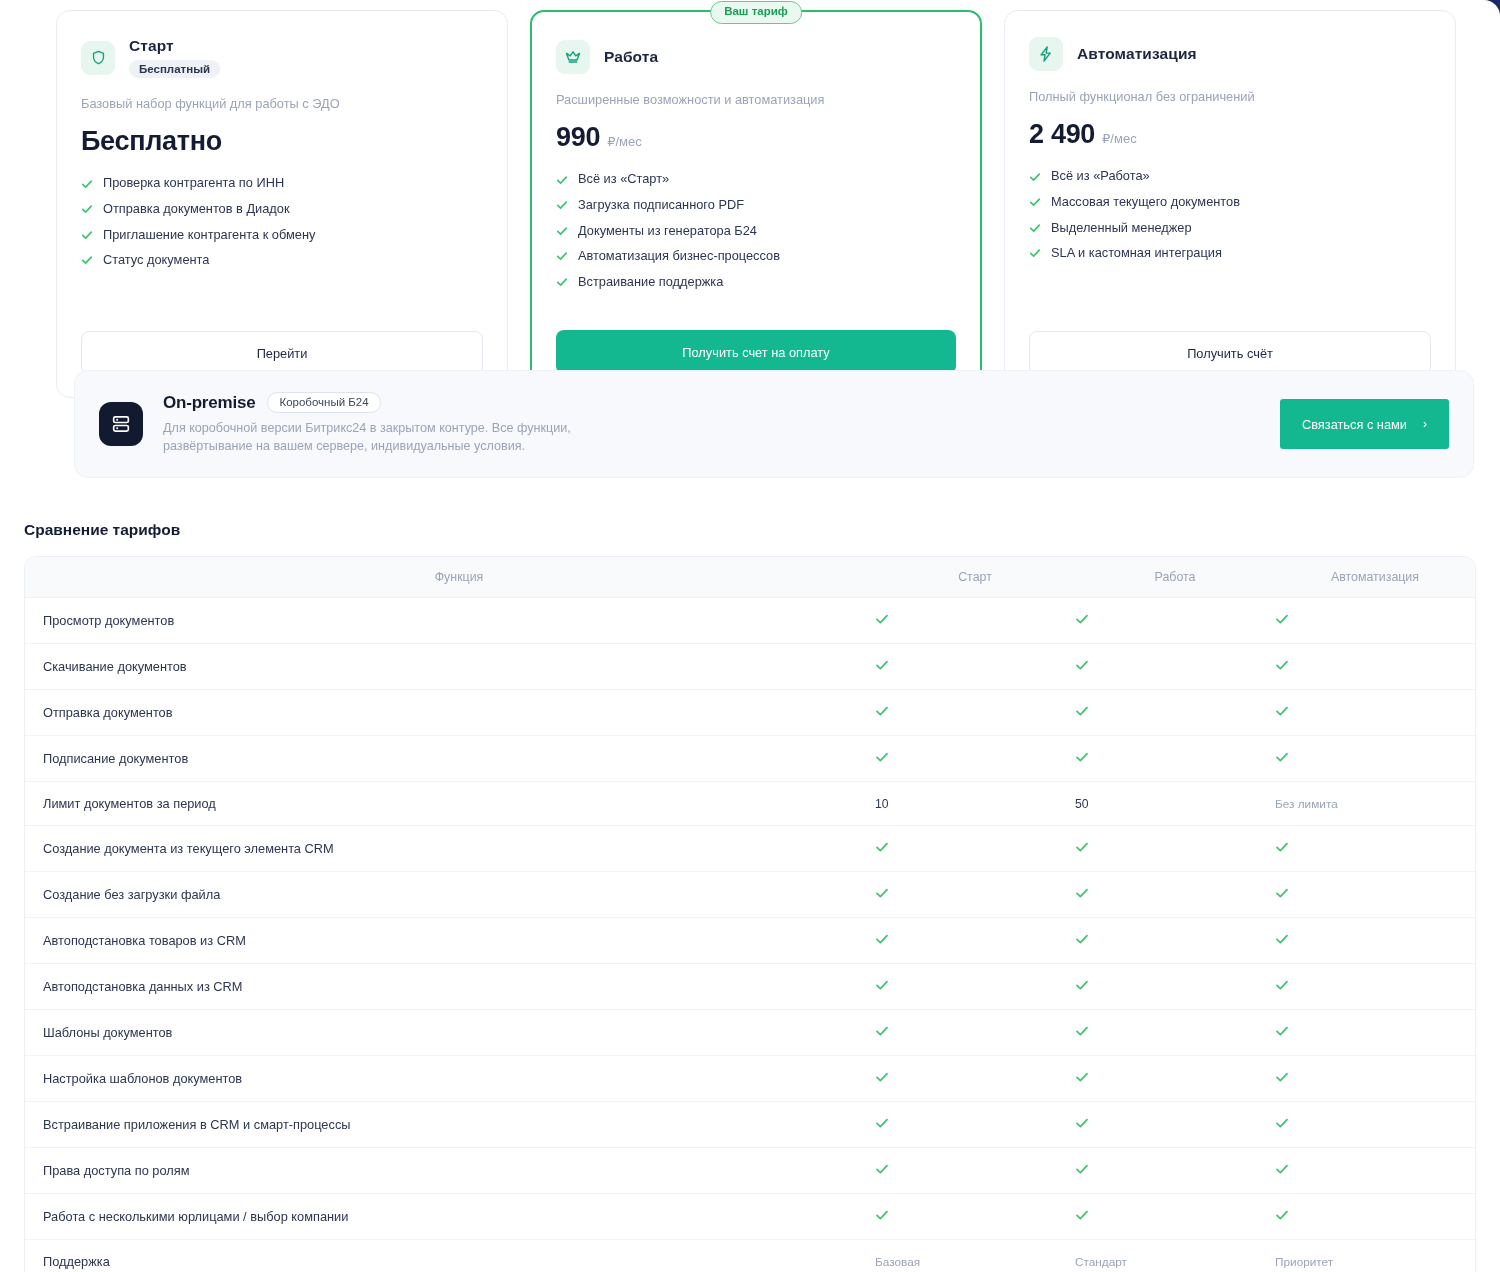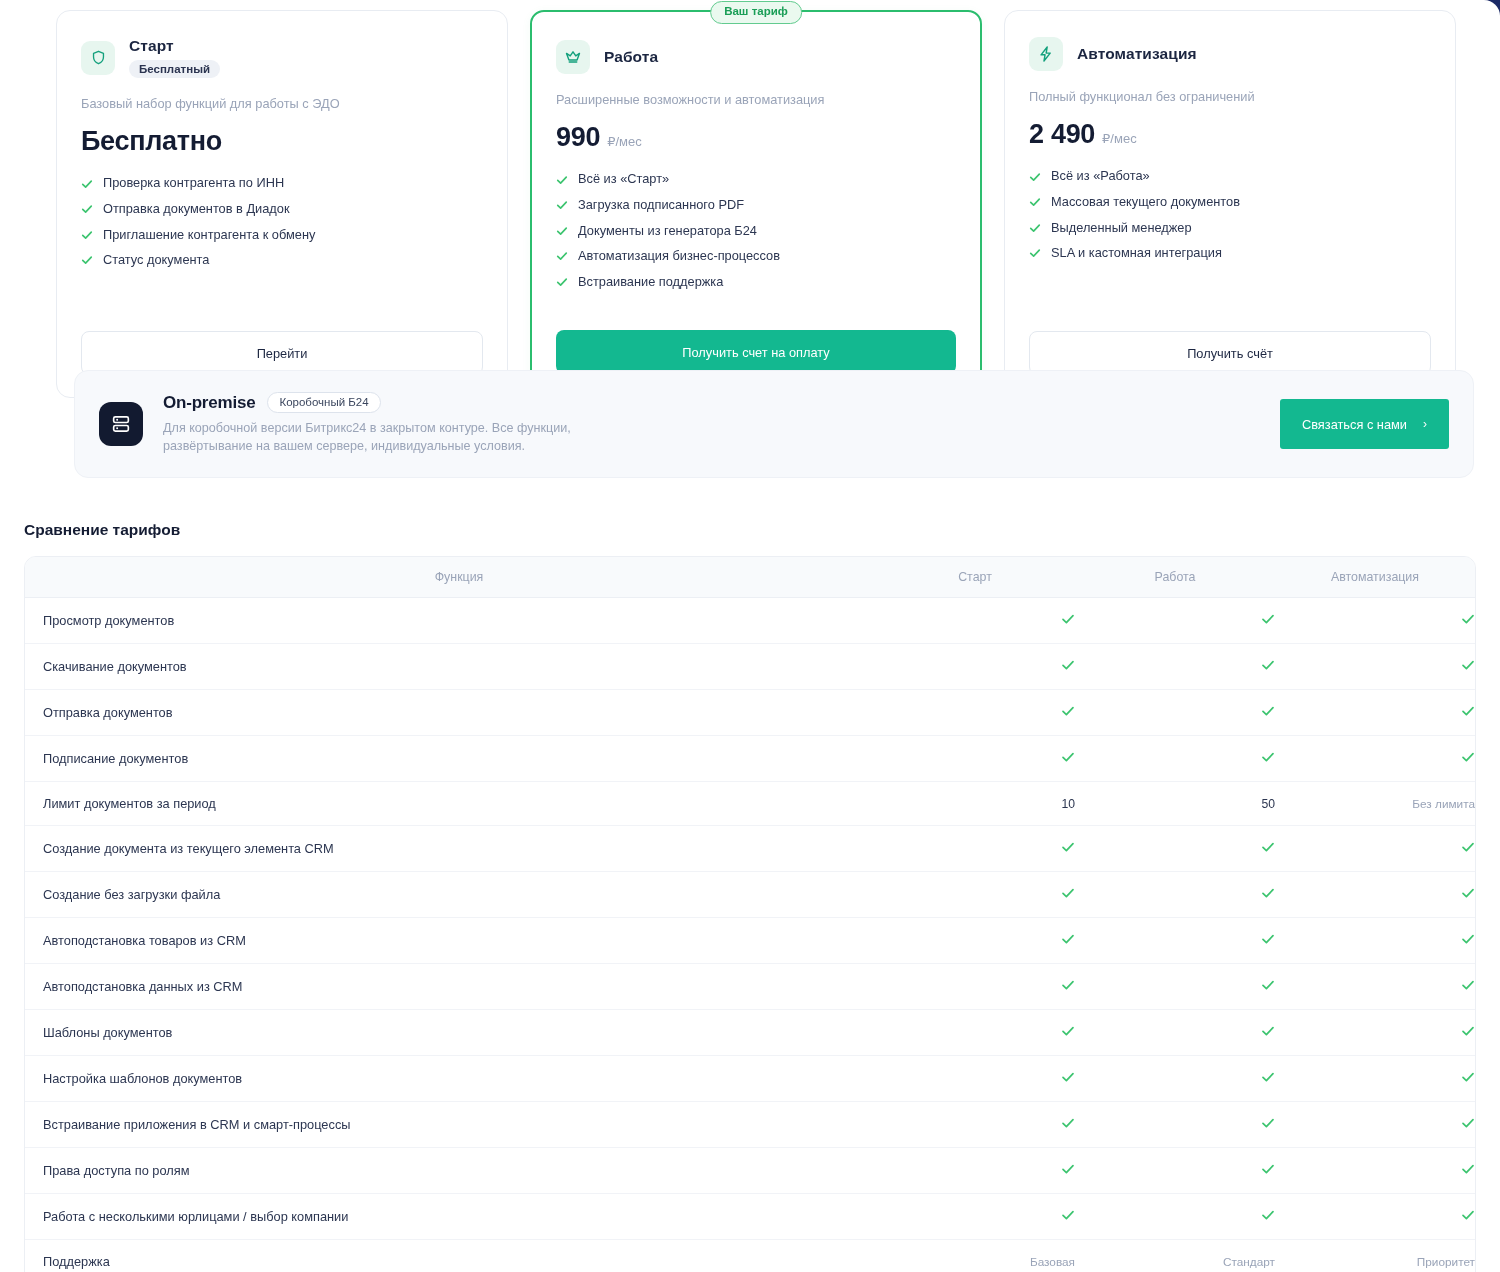--- a/index.html
+++ b/index.html
@@ -276,21 +276,21 @@
     border-bottom: 1px solid #eceff4;
   }
   table.cmp thead th.feat {
     text-align: center;
     padding-left: 18px;
   }
   table.cmp tbody td {
     font-size: 12.8px;
     color: #2c3651;
     padding: 14px 0;
-    text-align: right;
+    text-align: left;
     border-bottom: 1px solid #f1f3f7;
     height: 40px;
   }
   table.cmp tbody tr:last-child td { border-bottom: none; }
   table.cmp tbody td.feat {
     text-align: left;
     padding-left: 18px;
     color: #2c3651;
   }
   col.c-feat { width: 850px; }

